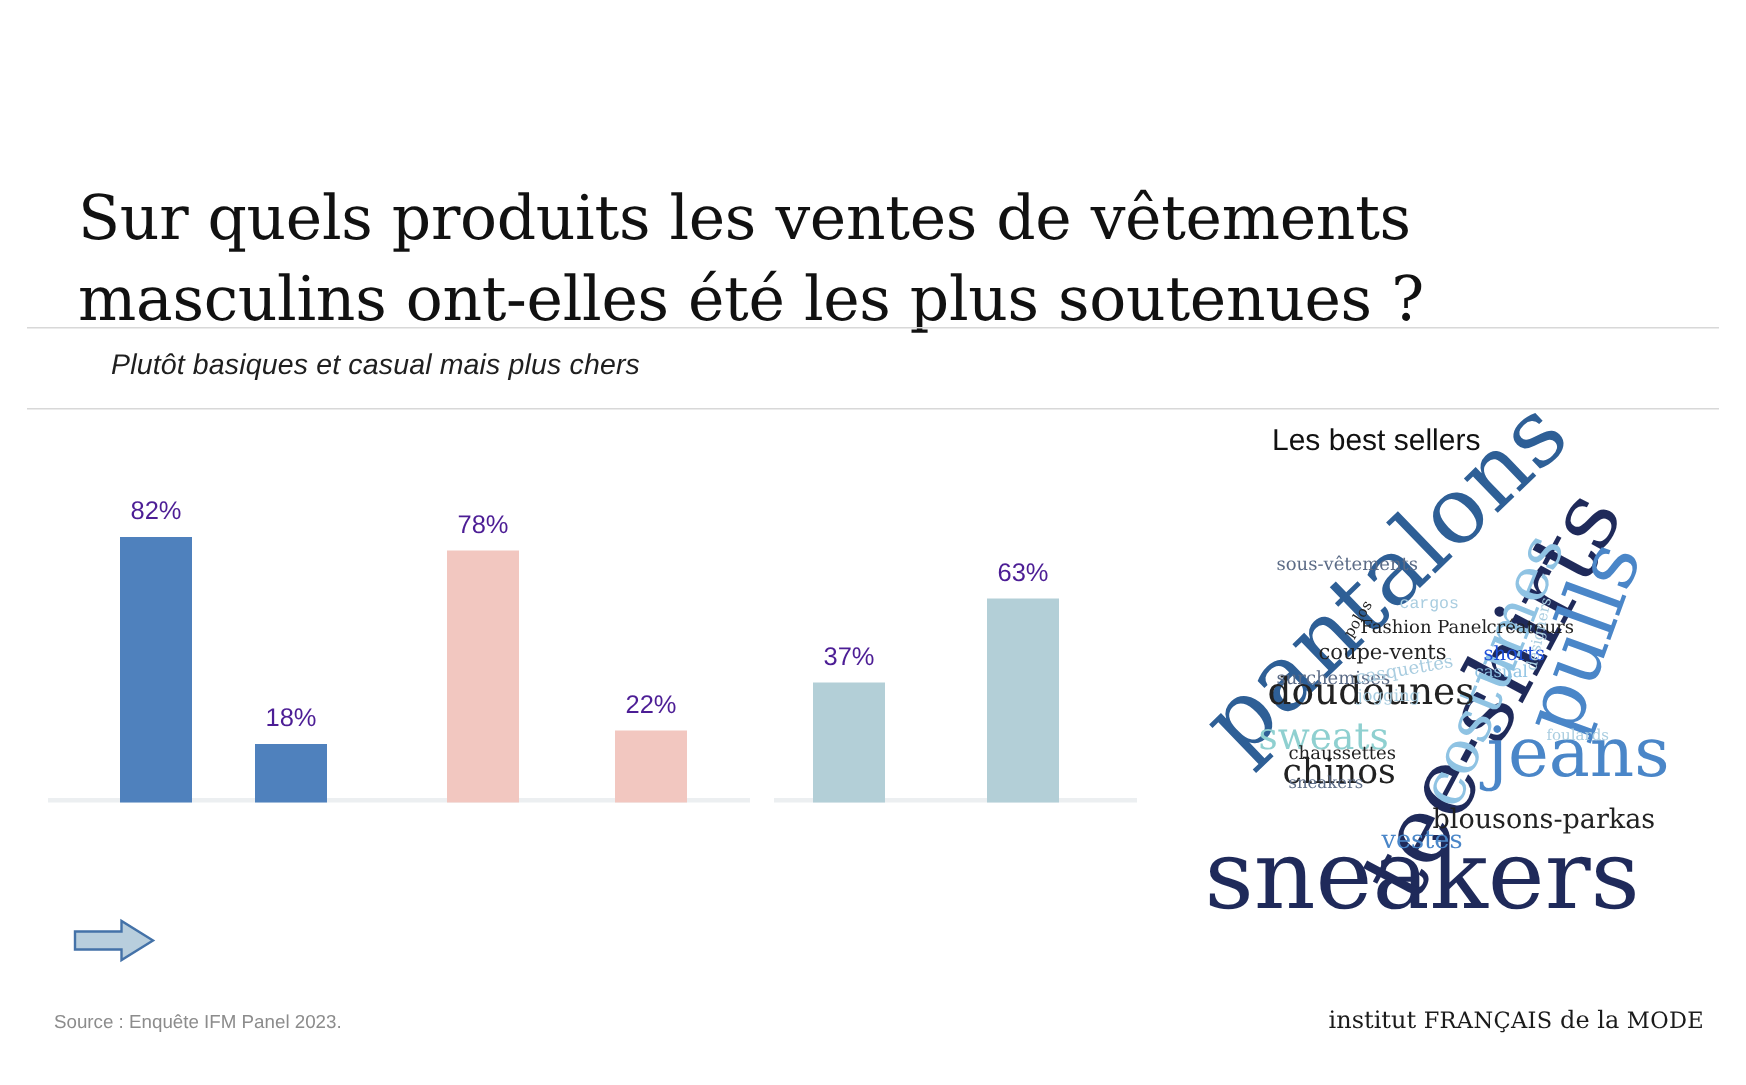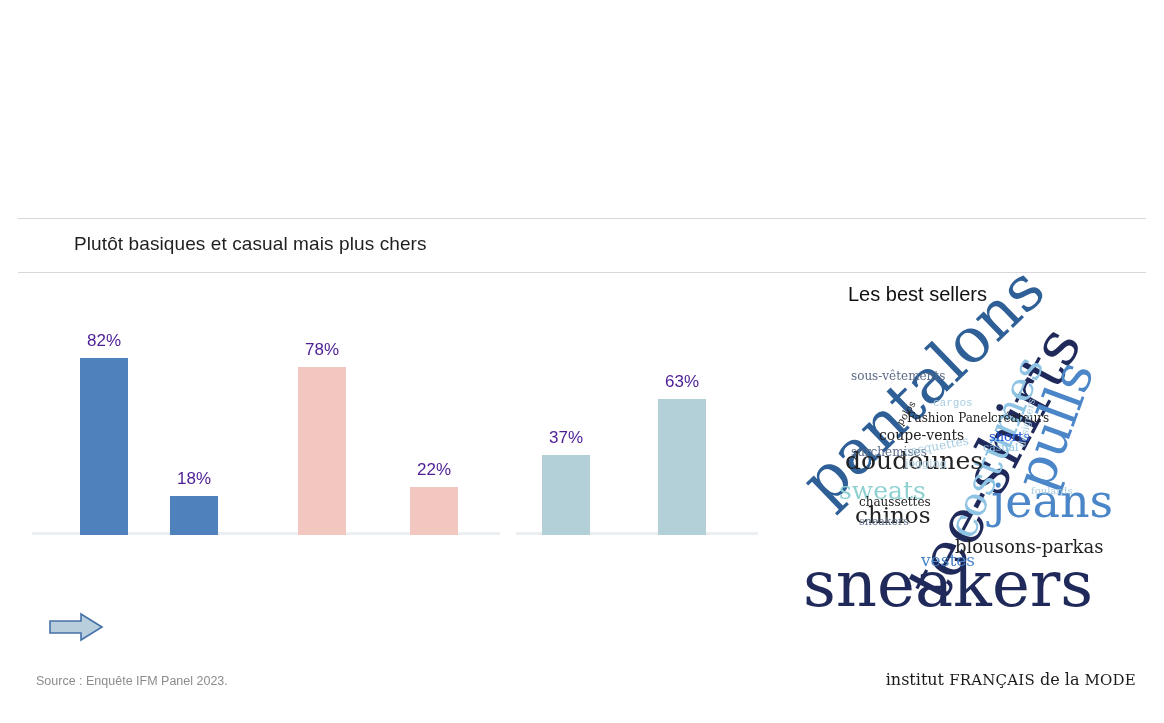--- a/index.html
+++ b/index.html
@@ -11,21 +11,21 @@
   #title{position:absolute;left:52px;top:92px;width:1090px;
          font-family:"DejaVu Serif",serif;font-weight:400;
          font-size:41px;line-height:1.30;color:#111111;
          letter-spacing:-0.2px;}
 
   
   .rule{position:absolute;left:18px;width:1128px;height:1px;background:#d8d8d8;}
   #rule-top{top:218px;}
   #rule-bot{top:272px;}
   #subtitle{position:absolute;left:74px;top:233px;
-            font-size:19px;color:#1f1f1f;letter-spacing:.1px;}
+            font-size:19px;color:#1f1f1f;letter-spacing:.1px;font-style:italic;}
 
   
   #chart{position:absolute;left:18px;top:283px;width:770px;height:320px;}
   .baseline{position:absolute;height:3px;background:#eceff1;bottom:68px;}
   #bl1{left:14px;width:468px;}
   #bl2{left:498px;width:242px;}
 
   .bargroup{position:absolute;bottom:68px;height:235px;}
   .bar{position:absolute;bottom:0;width:48px;}
   .bar .fill{position:absolute;bottom:0;left:0;width:100%;}
@@ -48,20 +48,21 @@
   #source{position:absolute;left:36px;top:674px;font-size:12.5px;color:#8c8c8c;}
   #logo{position:absolute;right:28px;top:670px;font-family:"DejaVu Serif",serif;
         font-size:16px;color:#1a1a1a;white-space:nowrap;}
   #logo .caps{font-size:15px;letter-spacing:.2px;}
 </style>
 </head>
 <body>
 
 <div id="slide">
 
+  <h1 id="title">Sur quels produits les ventes de vêtements masculins ont-elles été les plus soutenues ?</h1>
 
   <div class="rule" id="rule-top"></div>
   <div id="subtitle">Plutôt basiques et casual mais plus chers</div>
   <div class="rule" id="rule-bot"></div>
 
   <div id="chart">
     <div class="baseline" id="bl1"></div>
     <div class="baseline" id="bl2"></div>
     <div id="bars-host">
         <div class="bargroup" style="left: 0px; width: 770px;">

